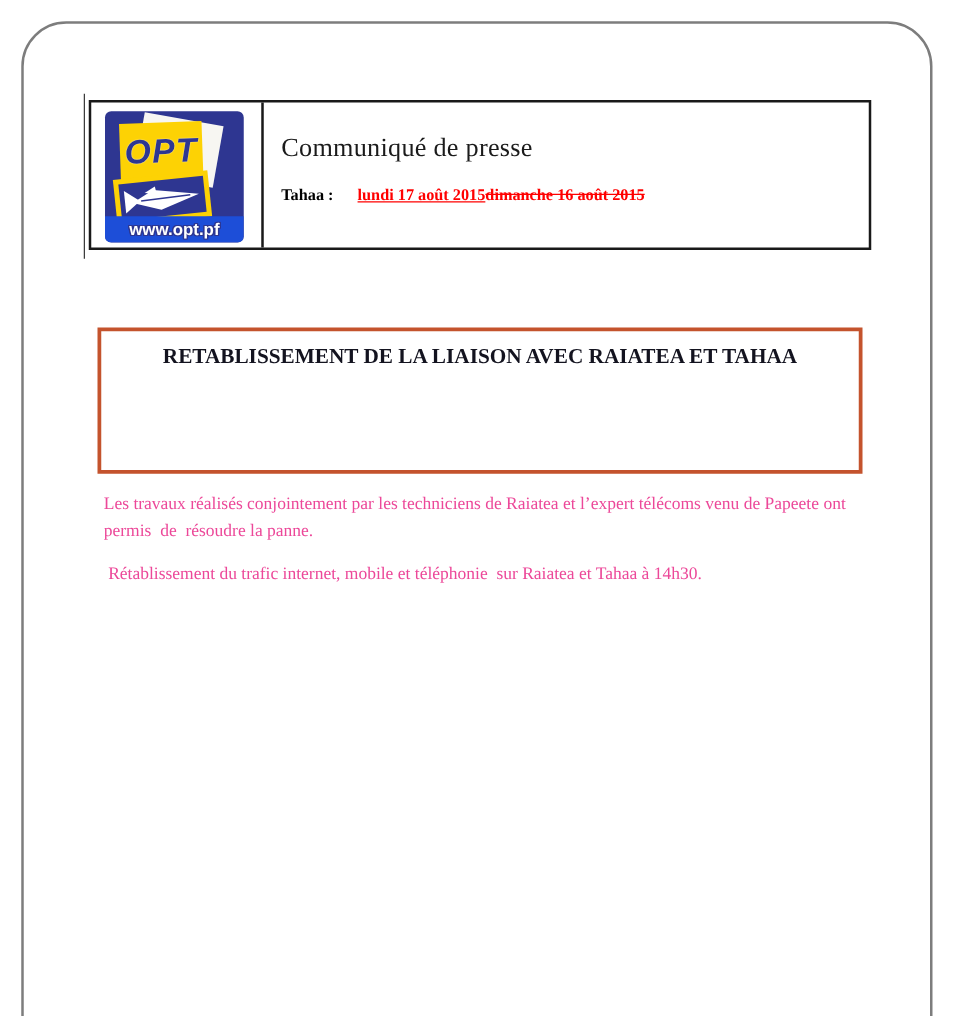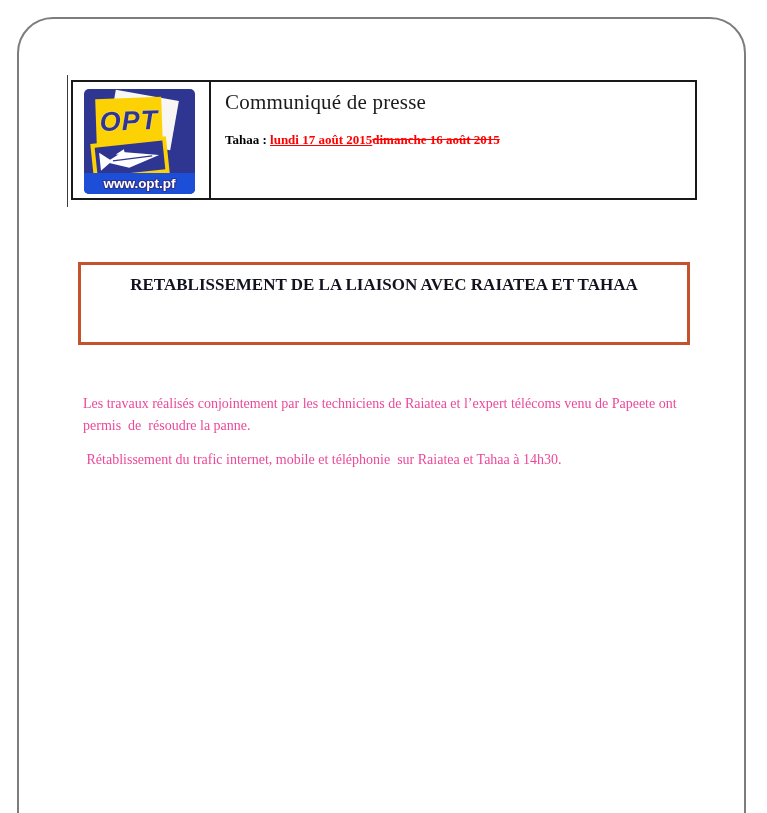--- a/index.html
+++ b/index.html
@@ -11,25 +11,25 @@
   .page-border { position:absolute; left:17px; top:17px; width:729px; height:840px;
                  border:2px solid #7d7d7d; border-radius:36px; }
 
   
   .frame-line { position:absolute; left:67px; top:75px; width:1px; height:132px; background:#3c3c3c; }
 
   
   .header-box { position:absolute; left:71px; top:80px; width:626px; height:120px;
                 border:2px solid #191919; background:#fff; display:flex; }
   .logo-cell { position:relative; width:138px; border-right:2px solid #191919; }
-  .header-content { flex:1; padding:8px 0 0 14px; }
+  .header-content { flex:1; padding:24px 0 0 14px; }
 
   .press-title { font-size:21px; font-weight:400; color:#1b1b1b; letter-spacing:.2px; }
   .date-line { margin-top:17px; font-size:13px; font-weight:bold; color:#000; white-space:pre-wrap; }
-  .date-new { color:#ff0000; text-decoration:underline; }
+  .date-new { color:#ff0000; text-decoration:underline;margin-left:16px; }
   .date-old { color:#ff0000; text-decoration:line-through;text-align:center; }
 
   
   .logo { position:absolute; left:11px; top:7px; width:111px; height:105px;
           background:#2e3691; border-radius:5px; overflow:hidden;
           font-family:"Liberation Sans", sans-serif; }
   .logo-white-card { position:absolute; left:27px; top:6px; width:64px; height:50px;
                      background:#f7f6f2; transform:rotate(10deg); }
   .logo-opt-square { position:absolute; left:12px; top:9px; width:66px; height:47px;
                      background:#fdd204; transform:rotate(-2deg);
@@ -40,21 +40,21 @@
                     background:#fdd204; transform:rotate(-6deg); }
   .logo-fish-navy { position:absolute; inset:4px; background:#2e3691;
                     display:flex; align-items:center; justify-content:center; }
   .logo-strip { position:absolute; left:0; right:0; bottom:0; height:21px; background:#1d4ed8;
                 display:flex; align-items:center; justify-content:center; }
   .logo-web { font-size:13.5px; font-weight:bold; color:#ffffff;
               text-shadow:-1px 0 #2e3691, 1px 0 #2e3691, 0 -1px #2e3691, 0 1px #2e3691,
                           -1px -1px #2e3691, 1px 1px #2e3691, -1px 1px #2e3691, 1px -1px #2e3691; }
 
   
-  .title-box { position:absolute; left:78px; top:262px; width:612px; height:83px;
+  .title-box { position:absolute; left:78px; top:262px; width:612px; height:117px;
                border:3px solid #c4532d; background:#fff; text-align:center;
                padding-top:8px; color:#13131f; }
   .title-box .heading { font-size:17px; font-weight:bold; line-height:23px;
                         max-width:590px; margin:0 auto; }
   .title-box .subheading { font-size:17px; font-weight:bold; line-height:23px; margin-top:15px; }
 
   
   .para { position:absolute; left:83px; width:606px; font-size:14px; line-height:22px;
           color:#ec4899; white-space:pre-wrap; }
   .p1 { top:393px; }

